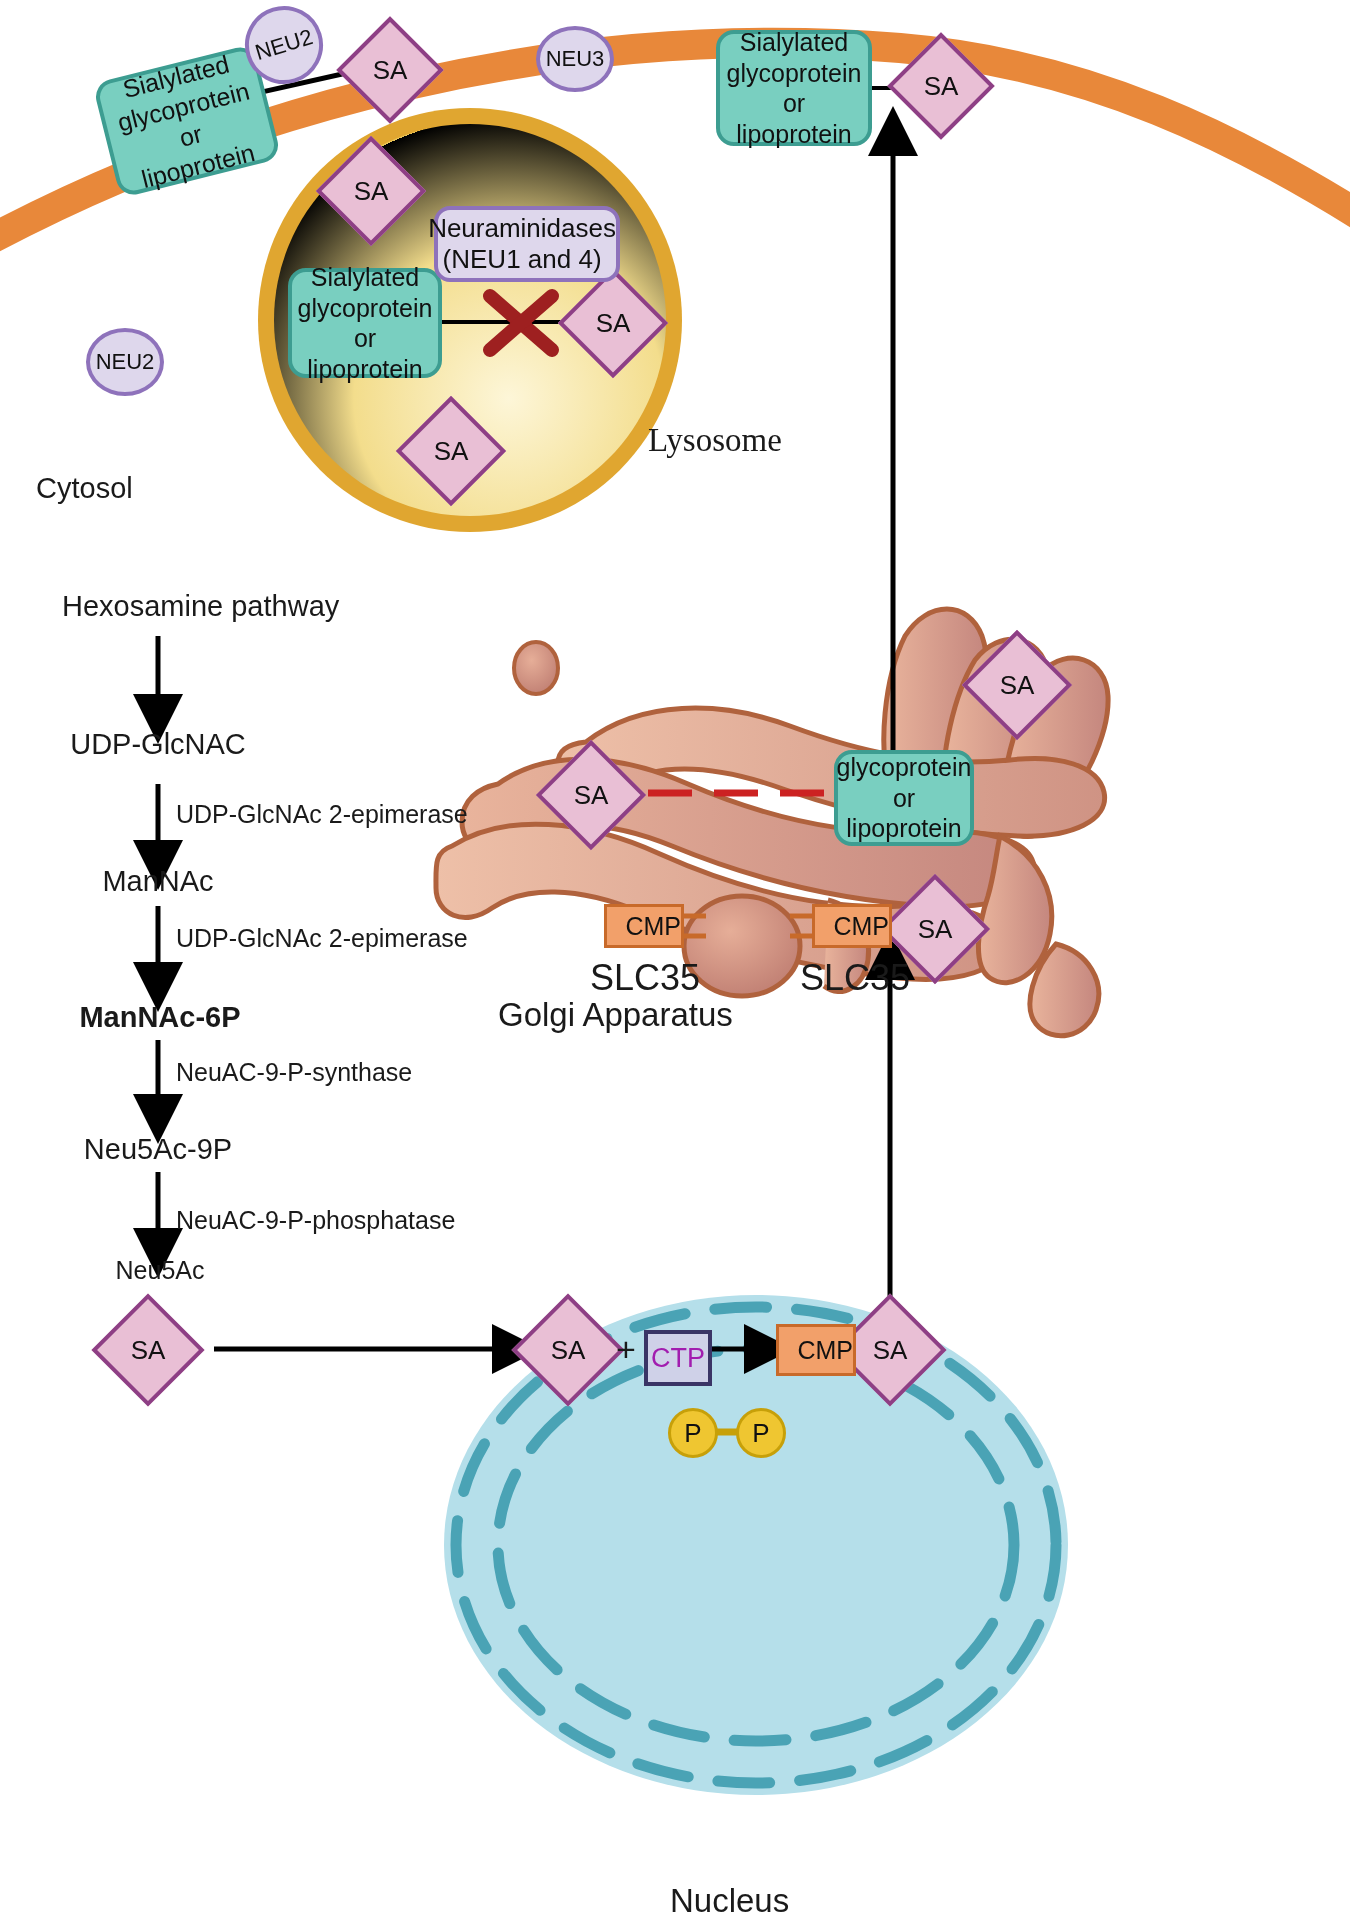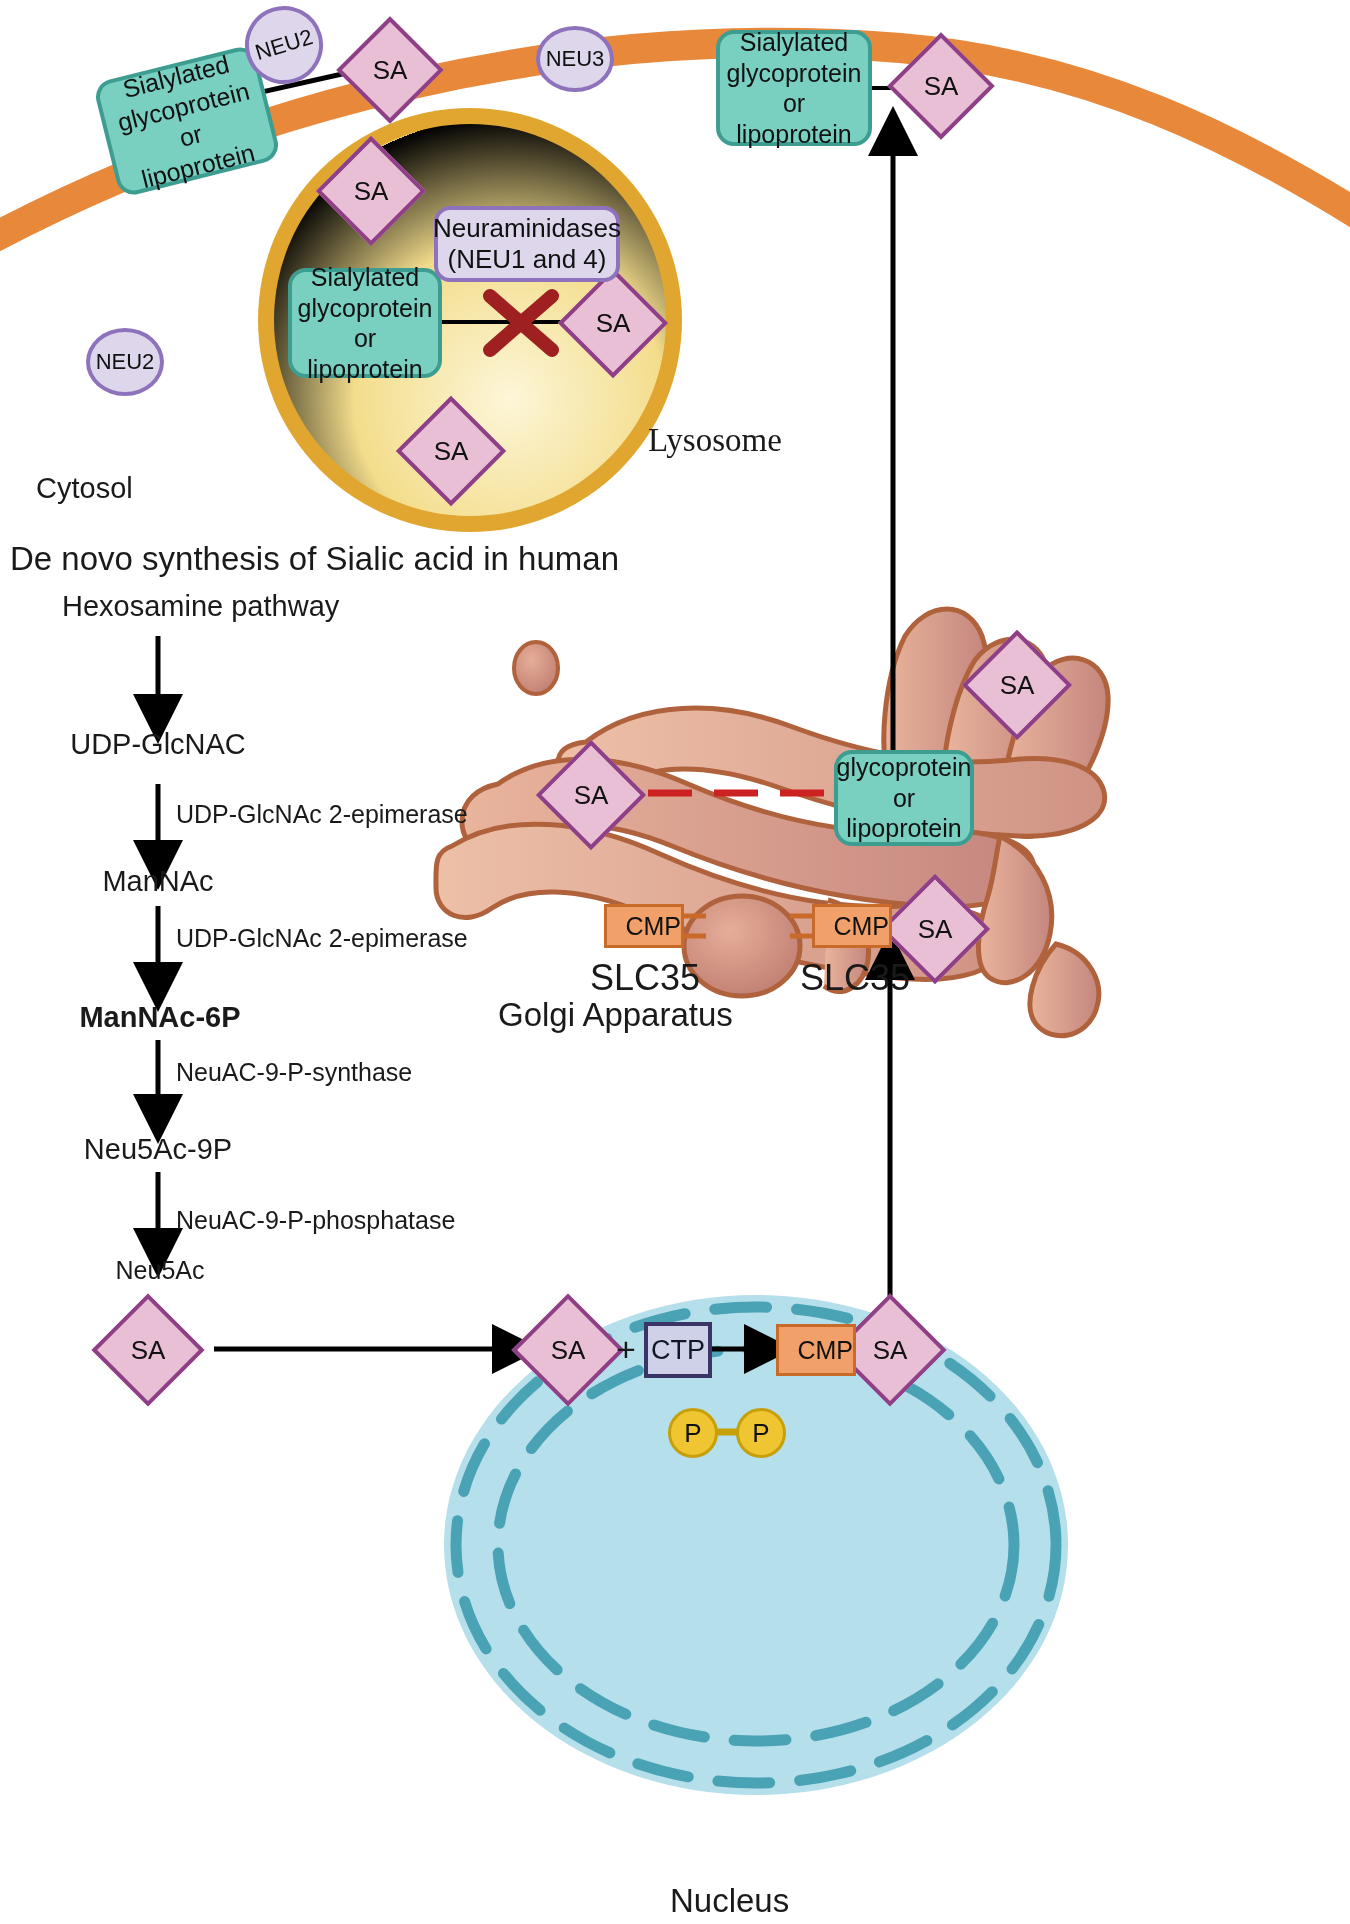--- a/index.html
+++ b/index.html
@@ -21,32 +21,32 @@
   .t-slc{font-size:36px;}
 
   
   .teal-box{position:absolute;background:#79cfc0;border:4px solid #3d9d91;
             border-radius:18px;box-sizing:border-box;display:flex;
             align-items:center;justify-content:center;text-align:center;
             font-size:25px;line-height:1.22;color:#111;}
   .teal-box.rot{transform:rotate(-14deg);}
   .purple-box{position:absolute;background:#ded7ec;border:4px solid #8e72bb;
             border-radius:16px;box-sizing:border-box;display:flex;
-            align-items:center;justify-content:center;text-align:center;
+            align-items:center;justify-content:flex-end;text-align:center;
             font-size:26px;line-height:1.2;color:#111;}
   .neu-circle{position:absolute;background:#ded7ec;border:4px solid #8e72bb;
             border-radius:50%;box-sizing:border-box;display:flex;
             align-items:center;justify-content:center;font-size:22px;color:#111;}
   .neu-circle.rot{transform:rotate(-17deg);}
   .cmp-box{position:absolute;background:#f2a06a;border:3px solid #c86a2a;
             box-sizing:border-box;display:flex;align-items:center;
             justify-content:flex-end;font-size:25px;color:#111;}
   .ctp-box{position:absolute;background:#cfd1e8;border:4px solid #3a3566;
             box-sizing:border-box;display:flex;align-items:center;
-            justify-content:center;font-size:27px;color:#0f172a;}
+            justify-content:center;font-size:27px;color:#a21caf;margin-top:8px;}
   .p-circle{position:absolute;background:#efc631;border:3px solid #c7a009;
             border-radius:50%;box-sizing:border-box;display:flex;
             align-items:center;justify-content:center;font-size:26px;color:#111;}
 
   
   .sa{position:absolute;}
   .sa .dia{position:absolute;left:0;top:0;width:100%;height:100%;
            background:#e9bfd5;border:4px solid #8e3f85;box-sizing:border-box;
            transform:rotate(45deg);}
   .sa .txt{position:absolute;left:0;top:0;width:100%;height:100%;
@@ -303,21 +303,20 @@
   </div>
 
   <div class="lbl t-cytosol" style="left:36px;top:472px;">Cytosol</div>
 
   <div class="lbl t-organelle" style="left:648px;top:422px;font-family:Liberation Serif, serif;">Lysosome</div>
 
   <div class="lbl t-organelle" style="left:498px;top:996px;">Golgi Apparatus</div>
 
   <div class="lbl t-organelle" style="left:670px;top:1882px;">Nucleus</div>
 
-  <div class="lbl t-title" style="left:10px;top:540px;">De novo synthesis of Sialic acid in human</div>
 
   <div class="lbl t-pw-node" style="left:62px;top:590px;">Hexosamine pathway</div>
 
   <div class="lbl ctr t-pw-node" style="left:158px;top:745px;">UDP-GlcNAC</div>
   <div class="lbl ctr t-pw-node" style="left:158px;top:882px;">ManNAc</div>
   <div class="lbl ctr t-pw-node" style="left:160px;top:1018px;font-weight:bold;">ManNAc-6P</div>
   <div class="lbl ctr t-pw-node" style="left:158px;top:1150px;text-align:center;">Neu5Ac-9P</div>
   <div class="lbl ctr t-pw-node-big" style="left:160px;top:1270px;">Neu5Ac</div>
 
   <div class="lbl t-enzyme" style="left:176px;top:800px;">UDP-GlcNAc 2-epimerase</div>

